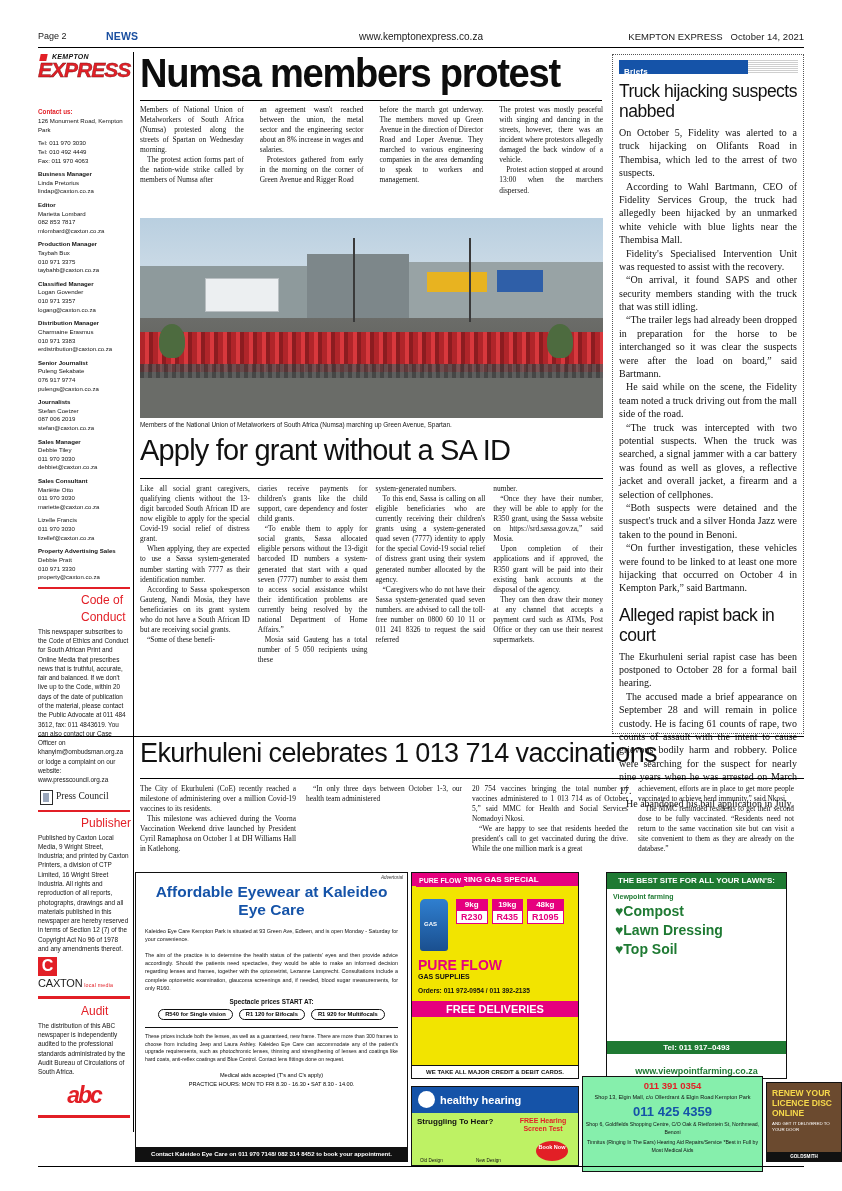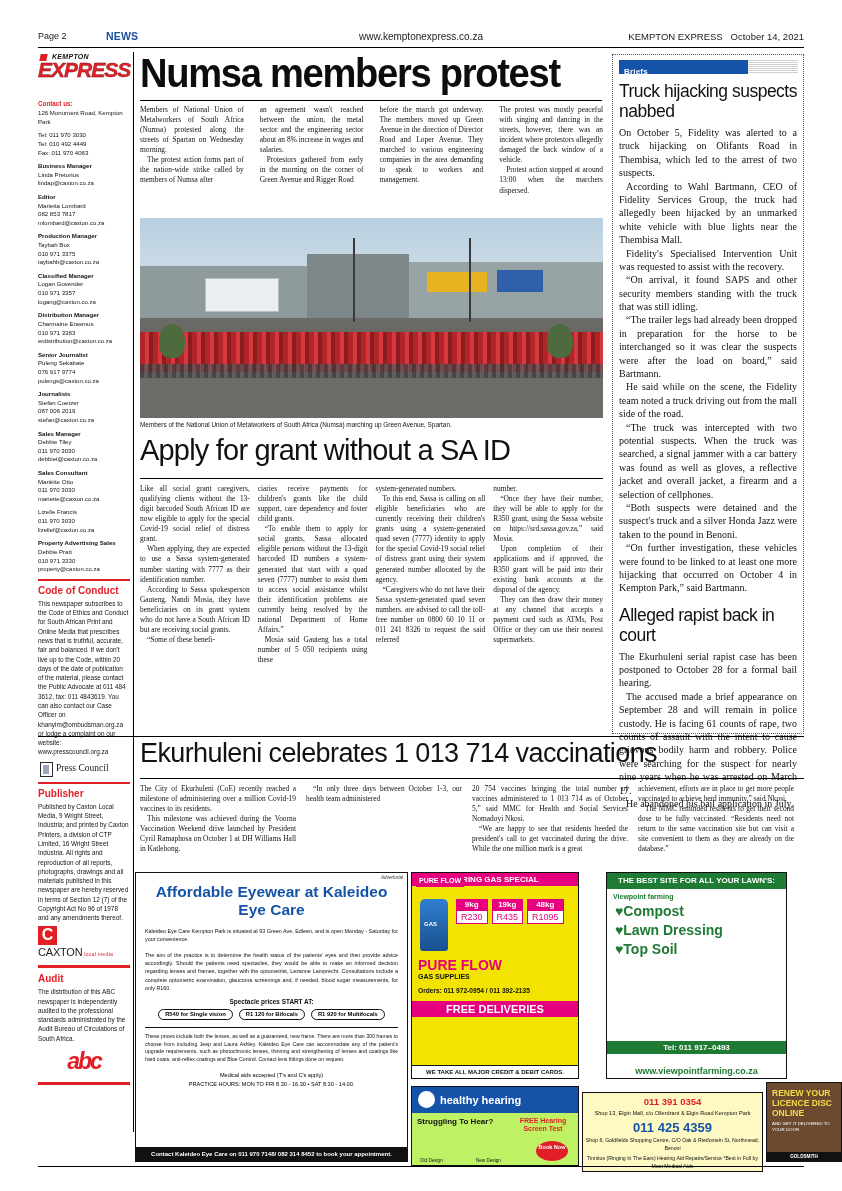--- a/index.html
+++ b/index.html
@@ -23,40 +23,40 @@
   .topbar .url { position:absolute; left:0; right:0; text-align:center; font-size:10px; }
   .topbar .right { position:absolute; right:0; font-size:9.5px; }
   .rule-top { position:absolute; left:38px; top:47px; width:766px; height:1px; background:#000; }
 
   
   .rail {
     position: absolute; left: 38px; top: 52px; width: 92px;
     font-family: "Liberation Sans", sans-serif;
     font-size: 6.1px; line-height: 1.42; color:#141414;
   }
-  .logo-box { width:92px; height:36px; position:relative; margin-bottom:12px; }
+  .logo-box { width:92px; height:36px; position:relative; margin-bottom:20px; }
   .logo-kempton {
     position:absolute; left:14px; top:0px;
     font-family:"Liberation Sans", sans-serif; font-weight:bold;
     font-size:7px; color:#111; letter-spacing:.3px; font-style:italic;
   }
   .logo-express {
     position:absolute; left:0px; top:7px;
     font-family:"Liberation Sans", sans-serif; font-weight:bold; font-style:italic;
     font-size:21px; line-height:21px; color:#e21f26; letter-spacing:-1px;
     -webkit-text-stroke:0.4px #7a0d11;
   }
   .logo-tick { position:absolute; left:2px; top:2px; width:7px; height:7px; background:#e21f26; transform:skewX(-12deg); }
   .rail .lbl { color:#e21f26; font-weight:bold; font-size:6.3px; }
   .rail .hd { font-weight:bold; color:#111; }
   .rail .blk { margin-bottom:5px; }
   .rail .sm { font-size:6.0px; }
   .red-rule { height:2px; background:#e21f26; margin:5px 0 3px 0; }
   .red-rule-thick { height:3px; background:#e21f26; margin:4px 0 4px 0; }
-  .cod-title { color:#e21f26; font-weight:bold; font-size:10px; margin-bottom:1px; }
+  .cod-title { color:#e21f26; font-weight:normal; font-size:12px; margin-bottom:1px;margin-left:43px; }
   .cod-body { font-size:6.4px; line-height:1.45; }
   .press-council {
     display:flex; align-items:center; gap:3px; margin:5px 0 4px 2px;
   }
   .pc-mark { width:13px; height:15px; border:1.6px solid #2b2b2b; background:#fff; position:relative; }
   .pc-mark:after{content:"";position:absolute;left:2px;top:2px;width:6px;height:9px;background:#9aa6bb;}
   .pc-text { font-family:"Liberation Serif", serif; font-size:9.5px; line-height:9.5px; color:#1a1a1a; }
   .caxton-logo { margin:4px 0 2px 0; }
   .cax-c {
     width:19px; height:19px; background:#e21f26; color:#fff;
@@ -219,21 +219,21 @@
             line-height:8px; padding:2px 3px; text-align:center; }
   .gas-cyl { position:absolute; left:8px; top:26px; width:28px; height:52px;
              background:linear-gradient(#2f7fd0,#1a4f8f); border-radius:5px 5px 3px 3px; }
   .gas-cyl:after{content:"GAS";position:absolute;left:4px;top:22px;color:#fff;
                  font-family:"Liberation Sans",sans-serif;font-size:6px;font-weight:bold;}
   .gas-boxes { position:absolute; left:44px; top:26px; display:flex; gap:4px; }
   .gas-box { text-align:center; }
   .gas-kg { background:#e6007e; color:#fff; font-family:"Liberation Sans",sans-serif;
             font-weight:bold; font-size:8px; padding:1px 5px; }
   .gas-pr { background:#fff; color:#e6007e; font-family:"Liberation Sans",sans-serif;
-            font-weight:normal; font-size:9px; padding:1px 4px; border:1px solid #e6007e; }
+            font-weight:bold; font-size:9px; padding:1px 4px; border:1px solid #e6007e; }
   .gas-brand { position:absolute; left:6px; top:84px; color:#e6007e;
                font-family:"Liberation Sans",sans-serif; font-weight:bold; font-size:14px; }
   .gas-sub { position:absolute; left:6px; top:100px; color:#111;
              font-family:"Liberation Sans",sans-serif; font-weight:bold; font-size:7px; }
   .gas-orders { position:absolute; left:6px; top:114px; color:#111;
                 font-family:"Liberation Sans",sans-serif; font-weight:bold; font-size:6.6px; }
   .gas-free { position:absolute; left:0; top:128px; width:100%; background:#e6007e; color:#fff;
               font-family:"Liberation Sans",sans-serif; font-weight:bold; font-size:11px;
               text-align:center; padding:2px 0; }
   .gas-cards { position:absolute; left:0; bottom:0; width:100%; background:#fff; color:#111;
@@ -271,21 +271,21 @@
   .hear-badge { position:absolute; right:10px; bottom:4px; width:32px; height:20px;
                 background:#e21f26; color:#fff; border-radius:50%;
                 font-family:"Liberation Sans",sans-serif; font-weight:bold; font-size:5.5px;
                 text-align:center; line-height:9px; padding-top:2px; }
   .hear-old { position:absolute; left:8px; bottom:2px; font-family:"Liberation Sans",sans-serif;
               font-size:4.6px; color:#111; }
   .hear-new { position:absolute; left:64px; bottom:2px; font-family:"Liberation Sans",sans-serif;
               font-size:4.6px; color:#111; }
 
   
-  .ad-aid { left:544px; top:220px; width:181px; height:80px; background:#fef9c3; }
+  .ad-aid { left:544px; top:204px; width:181px; height:96px; background:#86efac; }
   .aid-tel { color:#e21f26; font-family:"Liberation Sans",sans-serif; font-weight:bold;
              font-size:9.5px; text-align:center; margin-top:3px; }
   .aid-addr { font-family:"Liberation Sans",sans-serif; font-size:5.6px; text-align:center;
               line-height:1.5; margin-top:2px; color:#111; }
   .aid-tel2 { color:#1553a8; font-family:"Liberation Sans",sans-serif; font-weight:bold;
               font-size:13px; text-align:center; margin-top:3px; }
   .aid-note { font-family:"Liberation Sans",sans-serif; font-size:5.2px; text-align:center;
               line-height:1.5; margin-top:2px; color:#111; }
 
   

